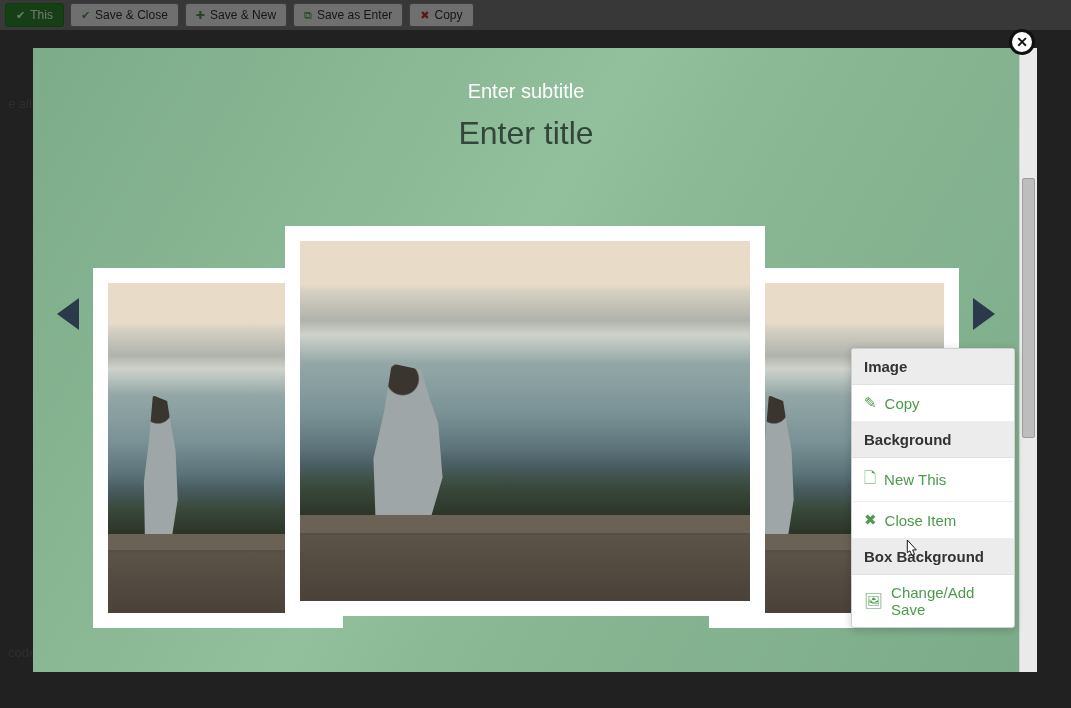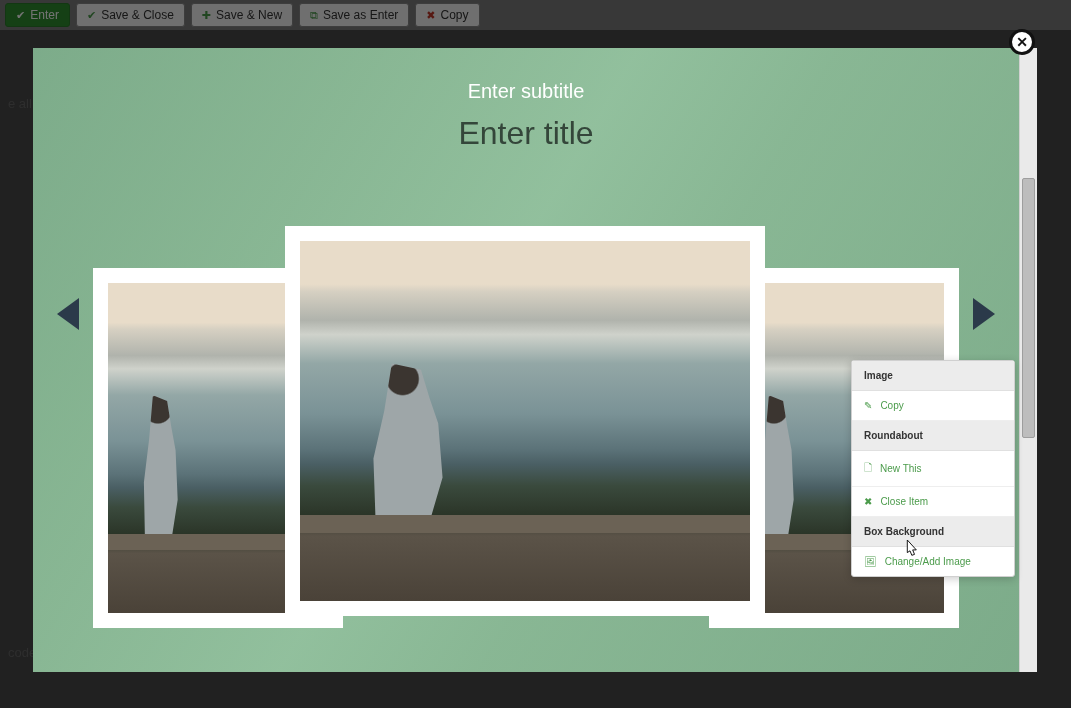--- a/index.html
+++ b/index.html
@@ -180,28 +180,28 @@
   right: 60px; top: 50px;
   width: 250px; height: 360px;
 }
 .card.center {
   left: 252px; top: 8px;
   width: 480px; height: 390px;
 }
 .context-menu {
   position: absolute;
   right: 56px;
-  top: 360px;
+  top: 348px;
   width: 164px;
   background: #fff;
   border: 1px solid #d0d0d0;
   border-radius: 3px;
   box-shadow: 0 2px 8px rgba(0,0,0,0.2);
   z-index: 40;
-  font-size: 10px;
+  font-size: 15px;
 }
 .context-menu .section {
   background: #ececec;
   padding: 9px 12px;
   color: #333;
   font-weight: 600;
   border-bottom: 1px solid #e0e0e0;
 }
 .context-menu .item {
   padding: 9px 12px;
@@ -219,21 +219,21 @@
   z-index: 60;
 }
 .cursor svg { width: 100%; height: 100%; }
 </style>
 </head>
 <body>
 
 <div class="toolbar">
   <div class="tbtn primary">
     <span class="ico">✔</span>
-    <span>Enter</span>
+    <span>This</span>
   </div>
   <div class="tbtn">
     <span class="ico ico-green">✔</span>
     <span>Save &amp; Close</span>
   </div>
   <div class="tbtn">
     <span class="ico ico-green">✚</span>
     <span>Save &amp; New</span>
   </div>
   <div class="tbtn">
@@ -285,33 +285,33 @@
 <div class="close-btn">
   <span>✕</span>
 </div>
 
 <div class="context-menu">
   <div class="section">Image</div>
   <div class="item">
     <span>✎</span>
     <span>Copy</span>
   </div>
-  <div class="section">Roundabout</div>
+  <div class="section">Background</div>
   <div class="item">
     <span>🗋</span>
     <span>New This</span>
   </div>
   <div class="item">
     <span>✖</span>
     <span>Close Item</span>
   </div>
   <div class="section">Box Background</div>
   <div class="item">
     <span>🖼</span>
-    <span>Change/Add Image</span>
+    <span>Change/Add Save</span>
   </div>
 </div>
 
 <div class="cursor">
   <svg viewBox="0 0 20 24">
       <path d="M7 2v14l3-2 2 5 3-1-2-5h4z" fill="#fff" stroke="#000" stroke-width="1"></path>
     </svg>
 </div>
 
 </body></html>

